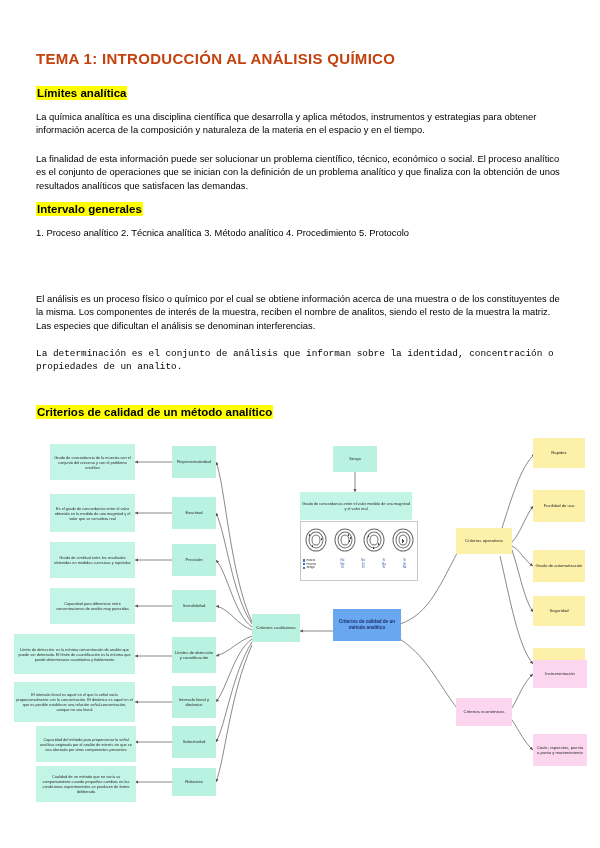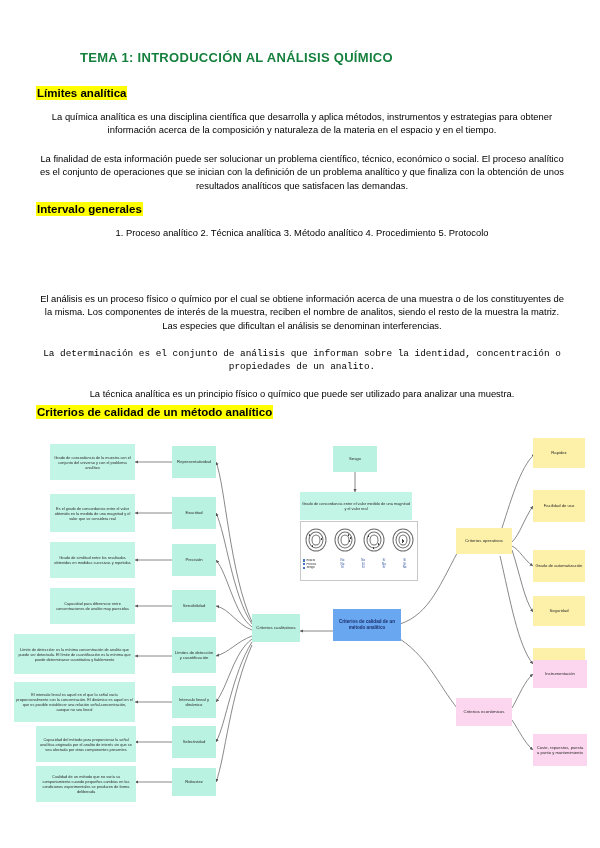--- a/index.html
+++ b/index.html
@@ -18,45 +18,44 @@
   .page {
     position: relative;
     width: 600px;
     height: 848px;
     padding: 0;
   }
   .doc-title {
     position: absolute;
     left: 36px;
     top: 50px;
-    font-size: 13px;
+    font-size: 15px;
     font-weight: bold;
     letter-spacing: 0.3px;
-    color: #15803d;
+    color: #c2410c;
     text-transform: uppercase;
-    margin-left: 44px;
   }
   .sec-head {
     position: absolute;
     left: 36px;
     font-size: 11.5px;
     font-weight: bold;
     color: #000;
     background: #ffff00;
     padding: 0 1px;
     line-height: 14px;
   }
   .para {
     position: absolute;
     left: 36px;
     width: 532px;
     font-size: 9.4px;
     line-height: 13.3px;
     color: #000;
-    text-align: center;
+    text-align: left;
   }
   
   .diagram {
     position: absolute;
     left: 0px;
     top: 424px;
     width: 600px;
     height: 372px;
   }
   .diagram svg.edges {
@@ -159,21 +158,20 @@
   <div class="doc-title">TEMA 1: INTRODUCCIÓN AL ANÁLISIS QUÍMICO</div>
 
   <div class="sec-head" style="top:86px;">Límites analítica</div>
   <div class="para" style="top:110px;">La química analítica es una disciplina científica que desarrolla y aplica métodos, instrumentos y estrategias para obtener información acerca de la composición y naturaleza de la materia en el espacio y en el tiempo.</div>
   <div class="para" style="top:152px;">La finalidad de esta información puede ser solucionar un problema científico, técnico, económico o social. El proceso analítico es el conjunto de operaciones que se inician con la definición de un problema analítico y que finaliza con la obtención de unos resultados analíticos que satisfacen las demandas.</div>
 
   <div class="sec-head" style="top:202px;">Intervalo generales</div>
   <div class="para" style="top:226px;">1. Proceso analítico 2. Técnica analítica 3. Método analítico 4. Procedimiento 5. Protocolo</div>
   <div class="para" style="top:292px;">El análisis es un proceso físico o químico por el cual se obtiene información acerca de una muestra o de los constituyentes de la misma. Los componentes de interés de la muestra, reciben el nombre de analitos, siendo el resto de la muestra la matriz. Las especies que dificultan el análisis se denominan interferencias.</div>
   <div class="para" style="top:347px;font-family:Liberation Mono, monospace;">La determinación es el conjunto de análisis que informan sobre la identidad, concentración o propiedades de un analito.</div>
-  <div class="para" style="top:387px;">La técnica analítica es un principio físico o químico que puede ser utilizado para analizar una muestra.</div>
 
   <div class="sec-head" style="top:405px;">Criterios de calidad de un método analítico</div>
 
   <div class="diagram">
 
     <svg class="edges" viewBox="0 0 600 372">
       <defs>
         <marker id="ah" markerWidth="5" markerHeight="5" refX="4" refY="2" orient="auto">
           <path d="M0,0 L4,2 L0,4 z" fill="#555"></path>
         </marker>

